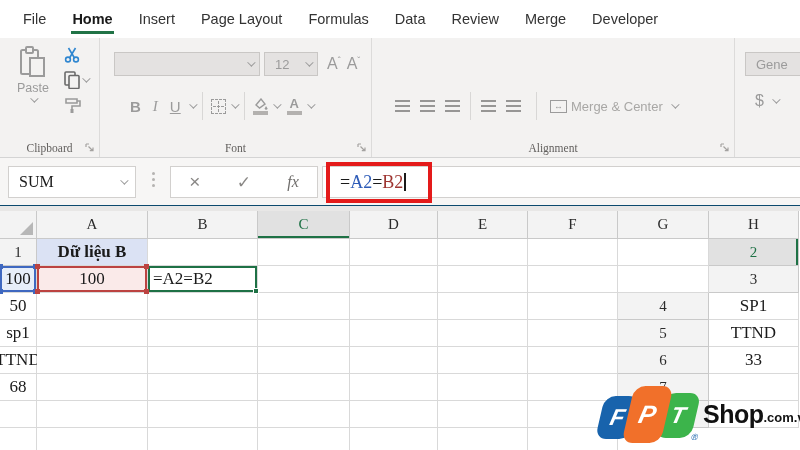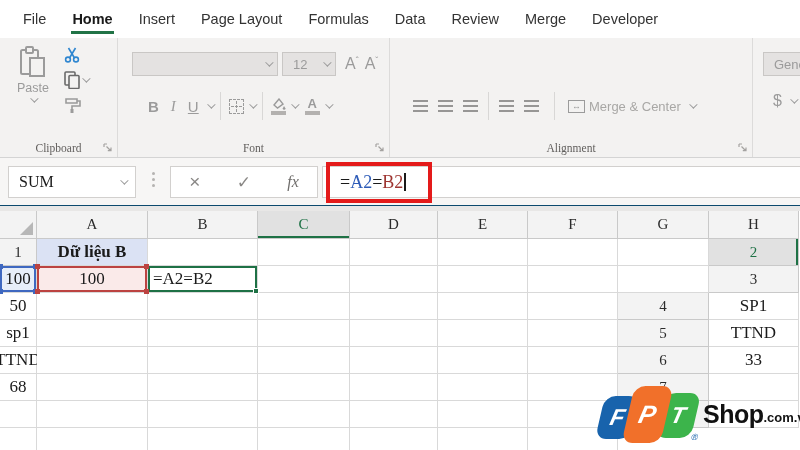--- a/index.html
+++ b/index.html
@@ -143,21 +143,21 @@
     <div class="menu-item">Page Layout</div>
     <div class="menu-item">Formulas</div>
     <div class="menu-item">Data</div>
     <div class="menu-item">Review</div>
     <div class="menu-item">Merge</div>
     <div class="menu-item">Developer</div>
   </div>
 
 <div class="ribbon">
 
-  <div class="grp" style="width:118px;padding-left:44px;">
+  <div class="grp" style="width:100px;padding-left:44px;">
     <div style="position:absolute;top:8px;left:0;display:flex;">
       <div class="paste-btn">
         <span>
           <svg class="ic" width="28" height="32" viewBox="0 0 28 32">
             <rect x="2" y="4" width="17" height="24" rx="1.5" fill="none" stroke="#9b9b9b" stroke-width="2"></rect>
             <rect x="7" y="1" width="7" height="6" rx="1" fill="#f3f2f1" stroke="#9b9b9b" stroke-width="2"></rect>
             <rect x="11" y="12" width="14" height="18" fill="#f3f2f1" stroke="#9b9b9b" stroke-width="2"></rect>
           </svg>
         </span>
         <span class="paste-lbl">Paste</span>

